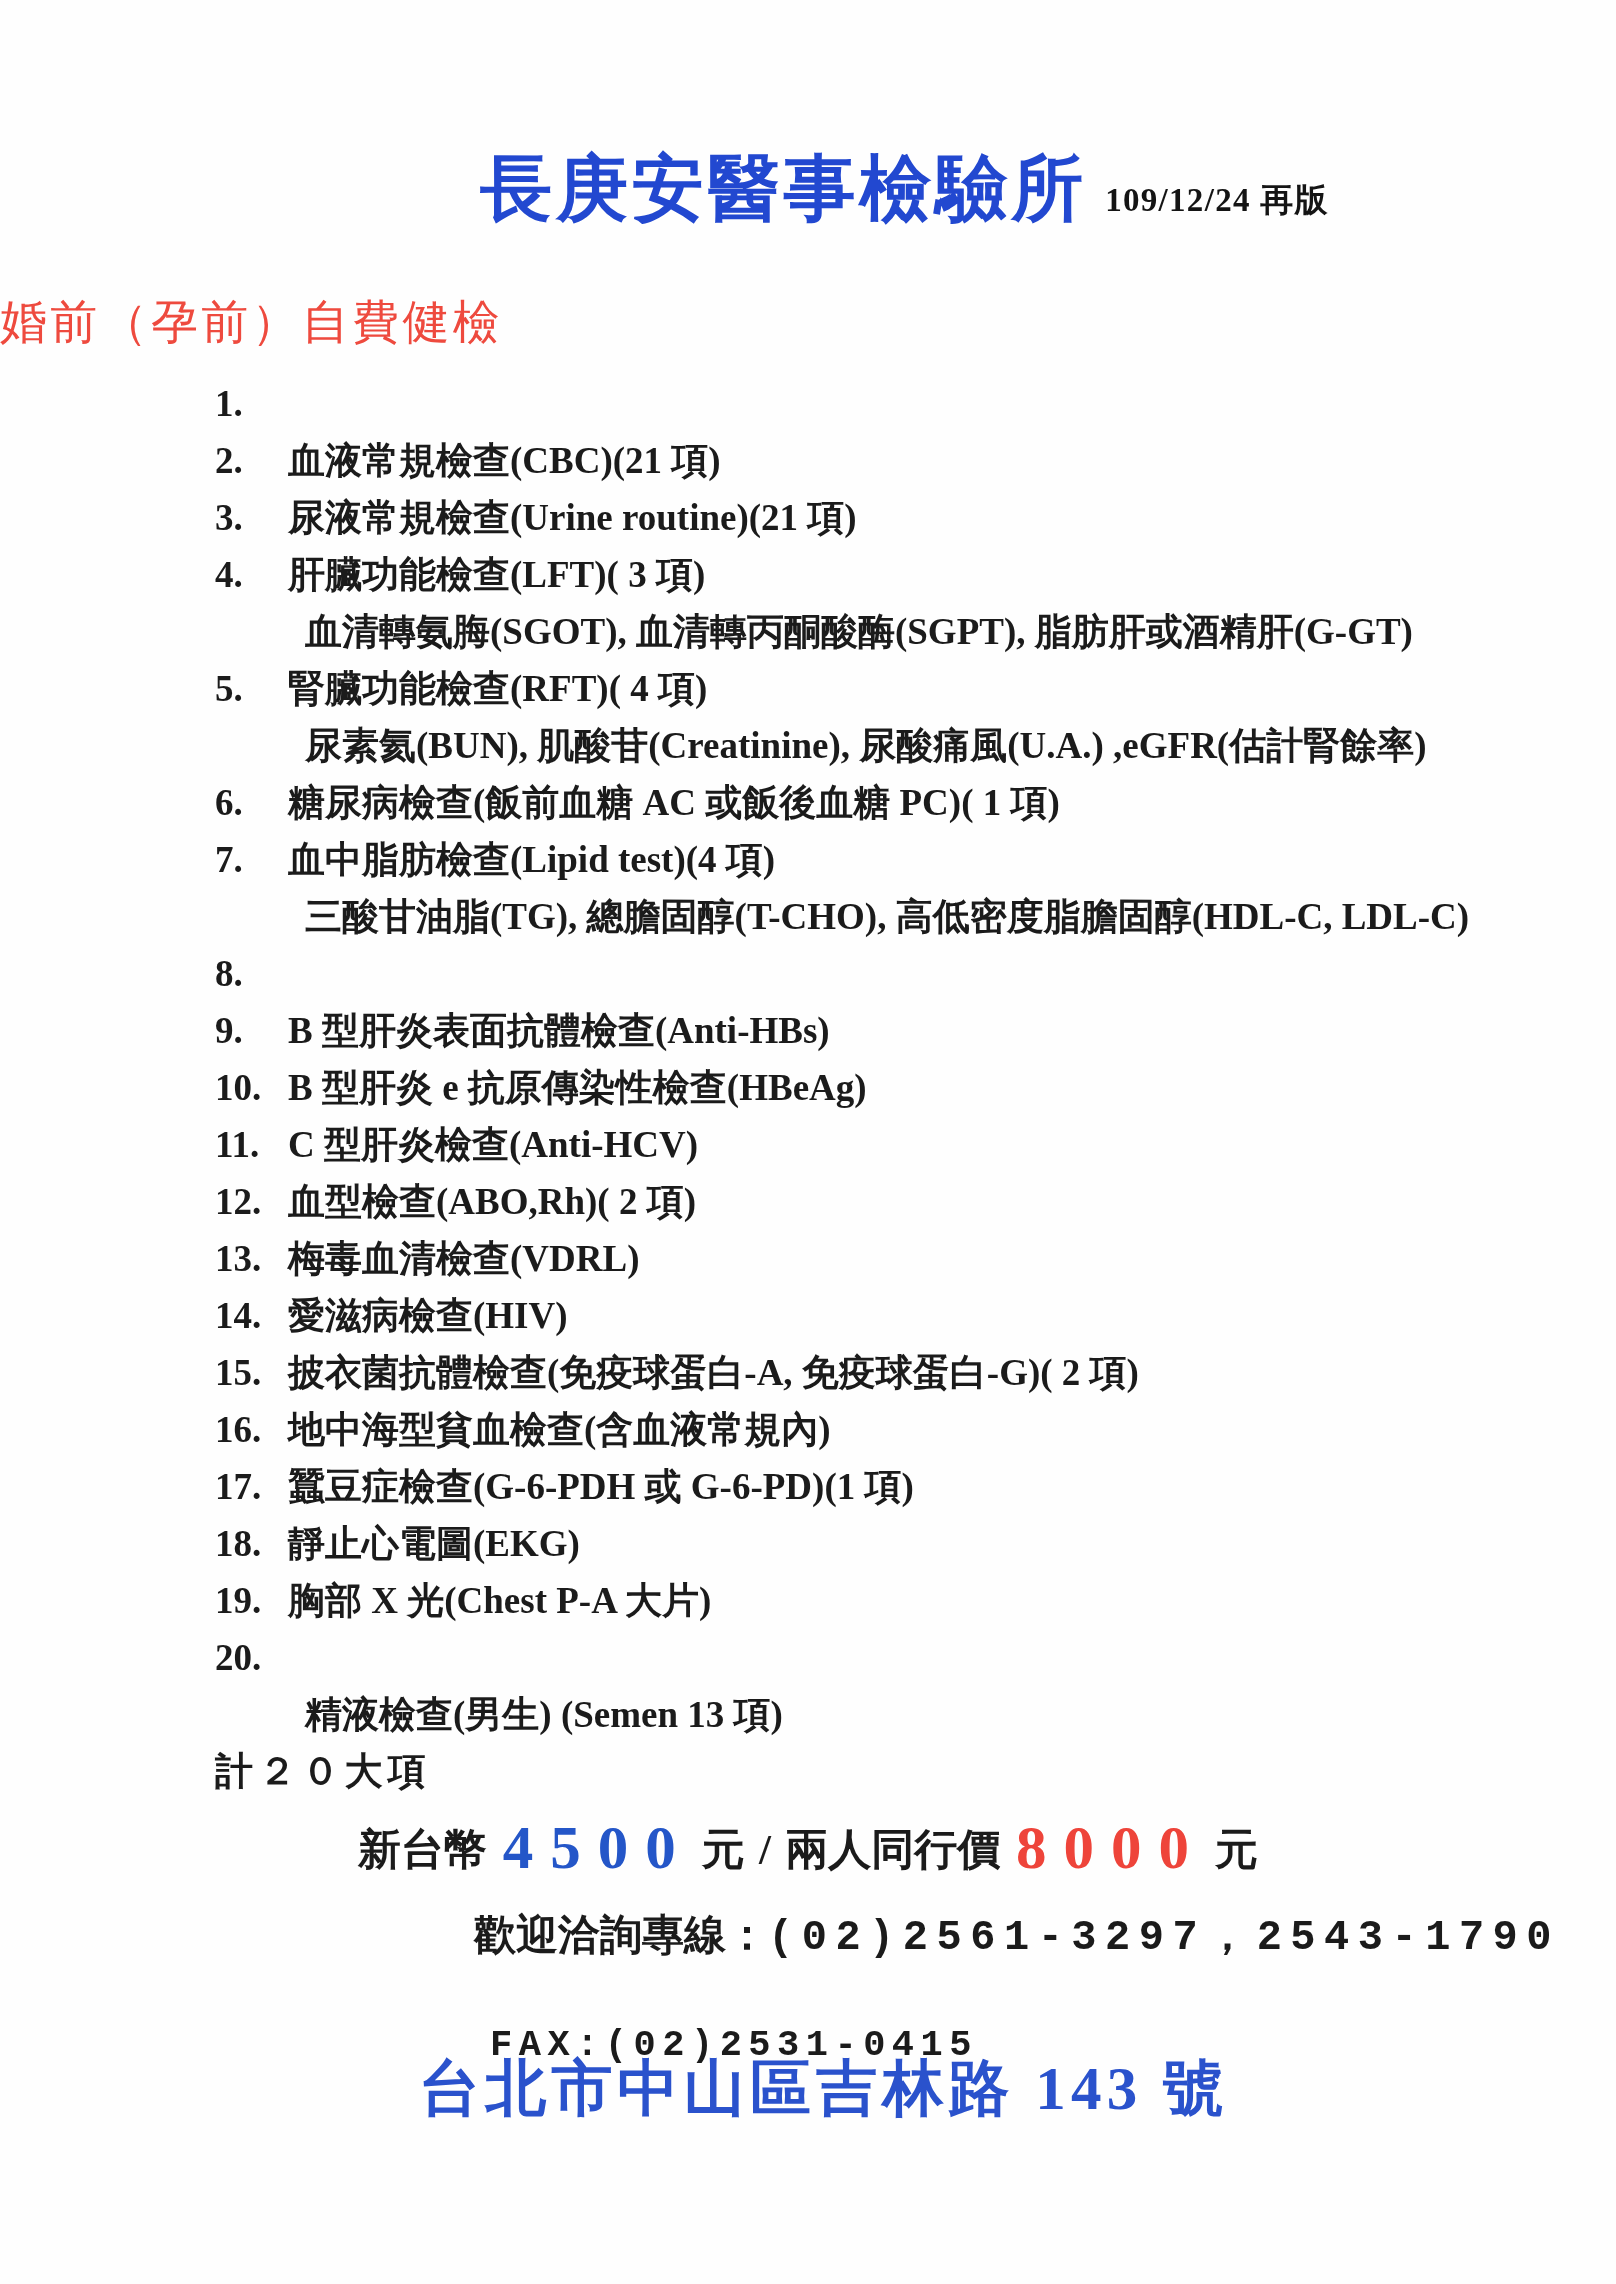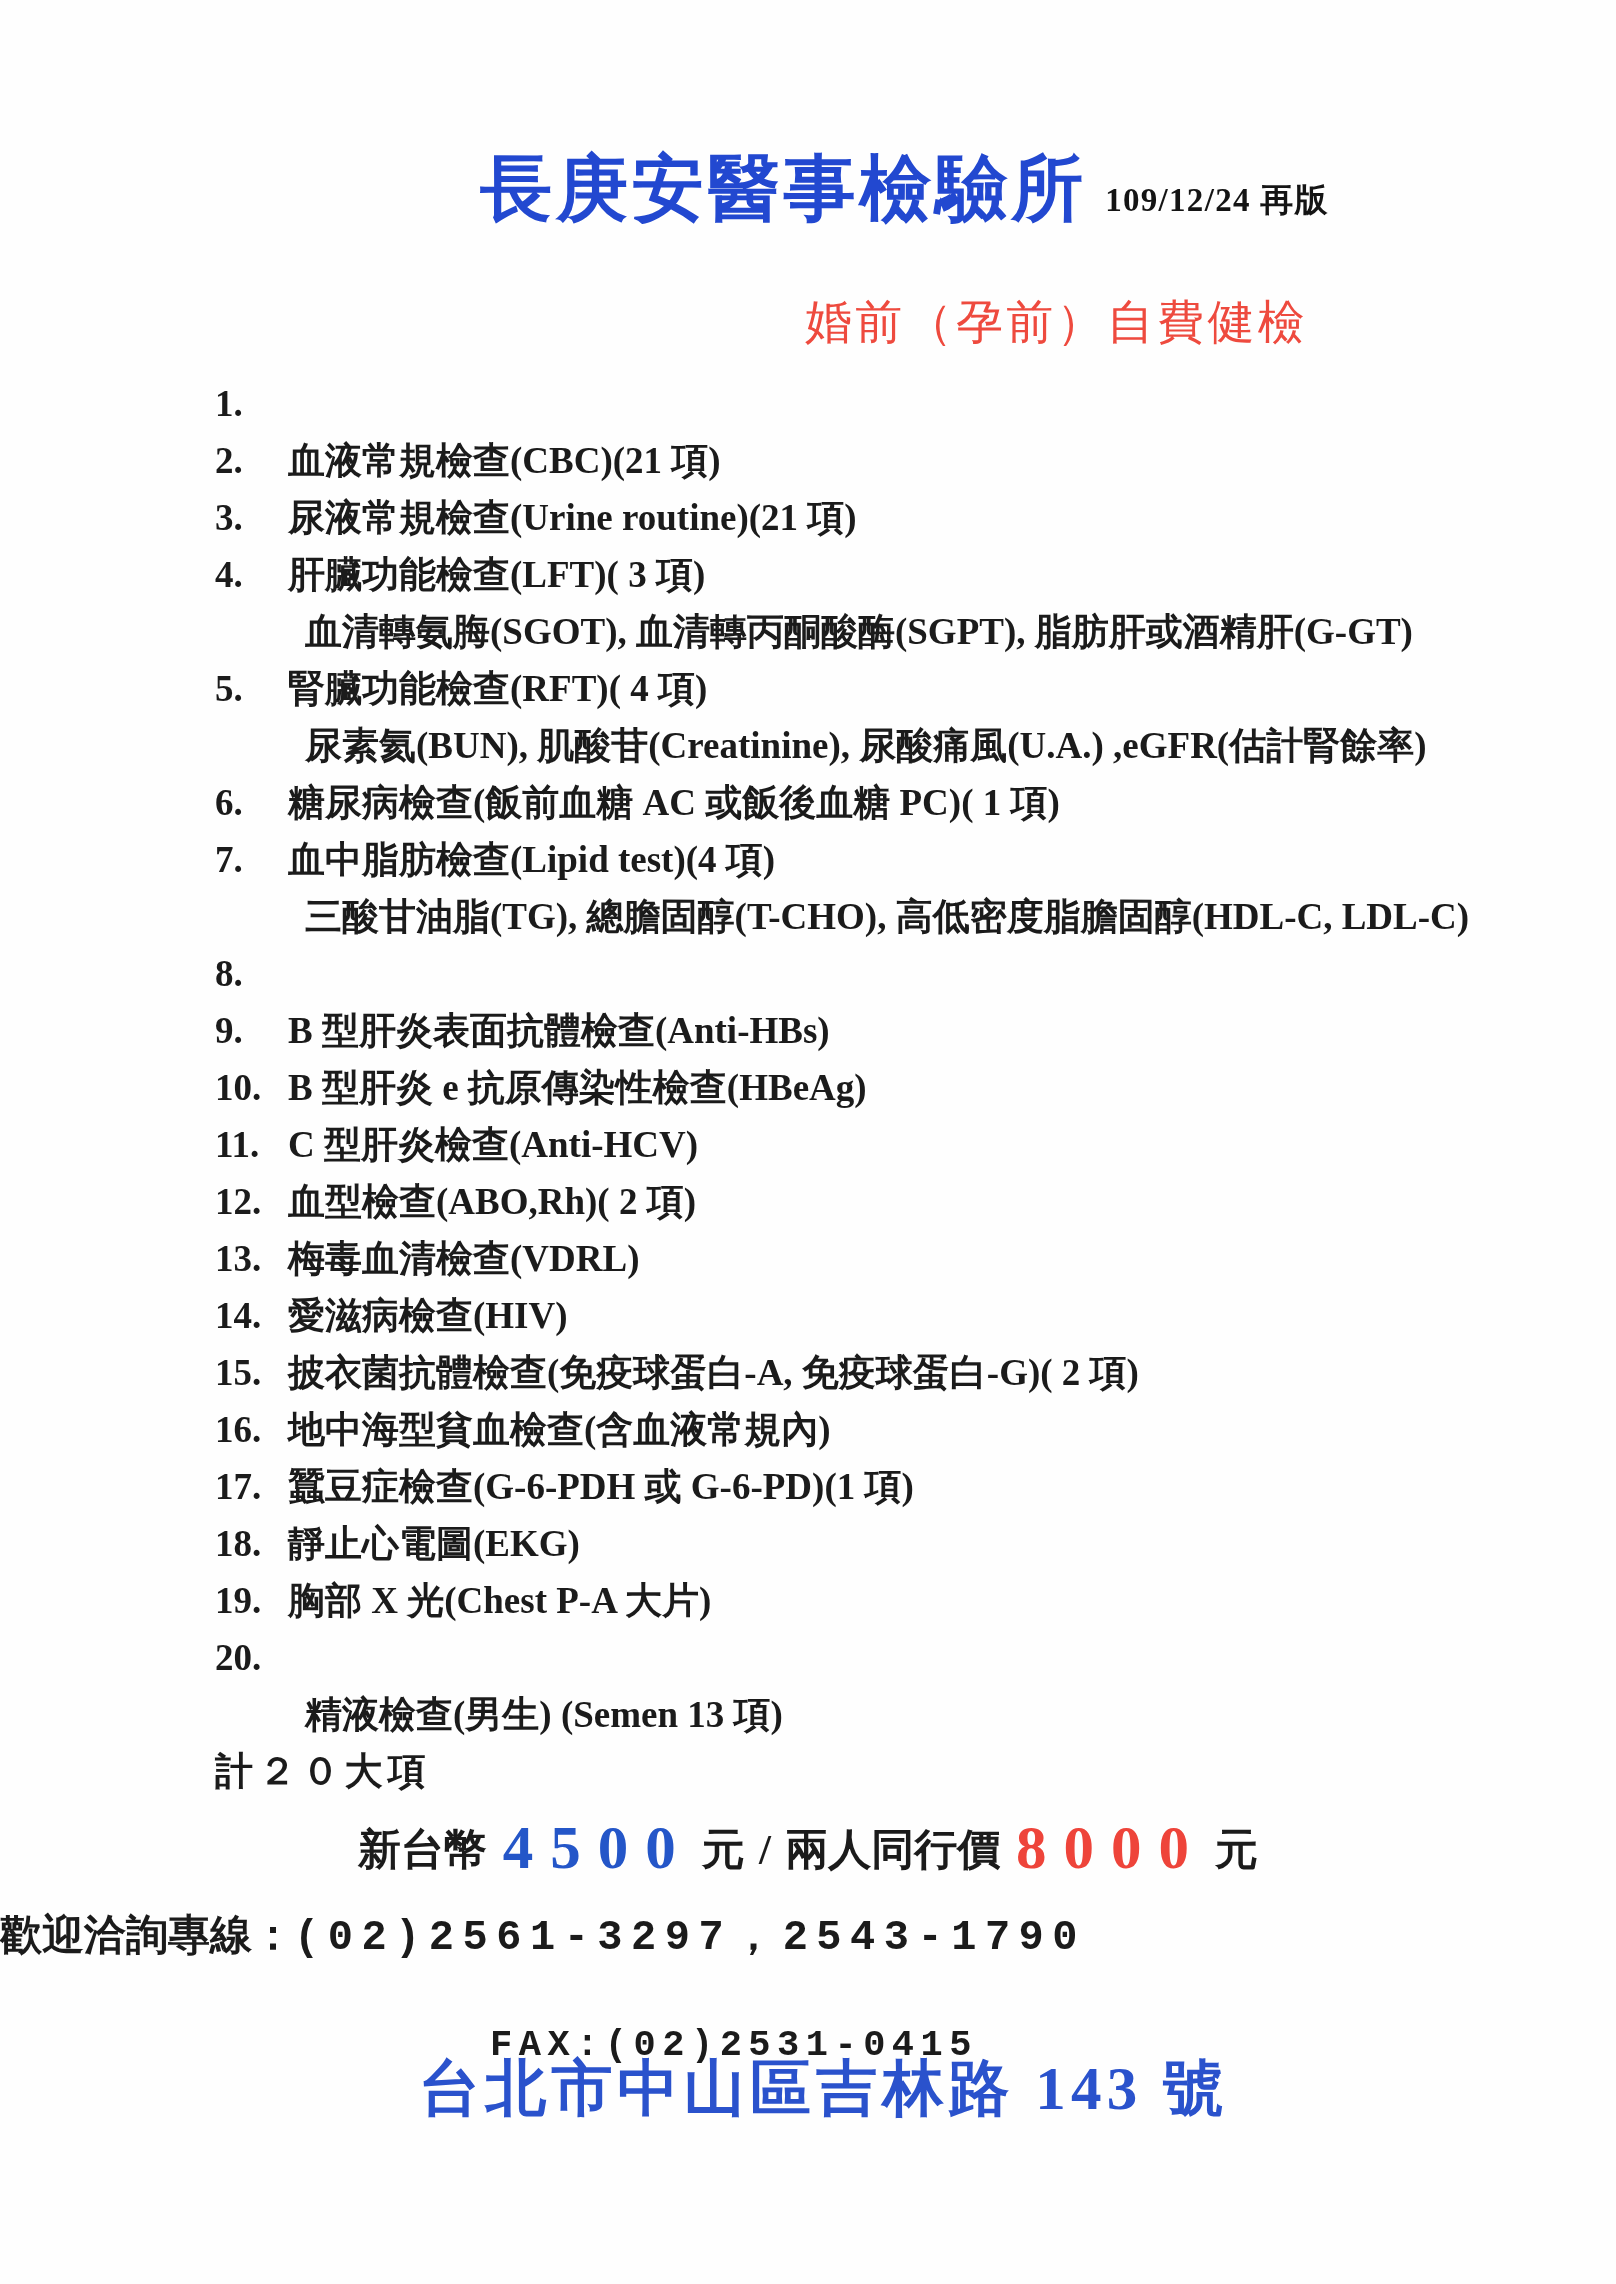--- a/index.html
+++ b/index.html
@@ -40,21 +40,21 @@
     color: #141414;
     padding-bottom: 5.2px;
     letter-spacing: 1.3px;
   }
 
   .subtitle {
     position: absolute;
     top: 291px;
     left: 0;
     width: 1308px;
-    text-align: right;
+    text-align: left;
     font-size: 47px;
     color: #ee4a3e;
     letter-spacing: 3.3px;
     white-space: nowrap;
   }
 
   
   .list {
     position: absolute;
     left: 215px;
@@ -101,21 +101,21 @@
   .price-single { color: #2456c8; }
   .price-couple { color: #ee443a; }
   .price-sep { margin: 0 14.4px; }
 
   
   .phone-line {
     position: absolute;
     top: 1907px;
     left: 0;
     width: 1560px;
-    text-align: left;
+    text-align: right;
     font-size: 42px;
     font-weight: bold;
     white-space: nowrap;
   }
   .mono-digits {
     font-family: "Liberation Mono", "DejaVu Sans Mono", monospace;
     letter-spacing: 8.5px;
     font-size: 42px;
   }
   .fax-line {

